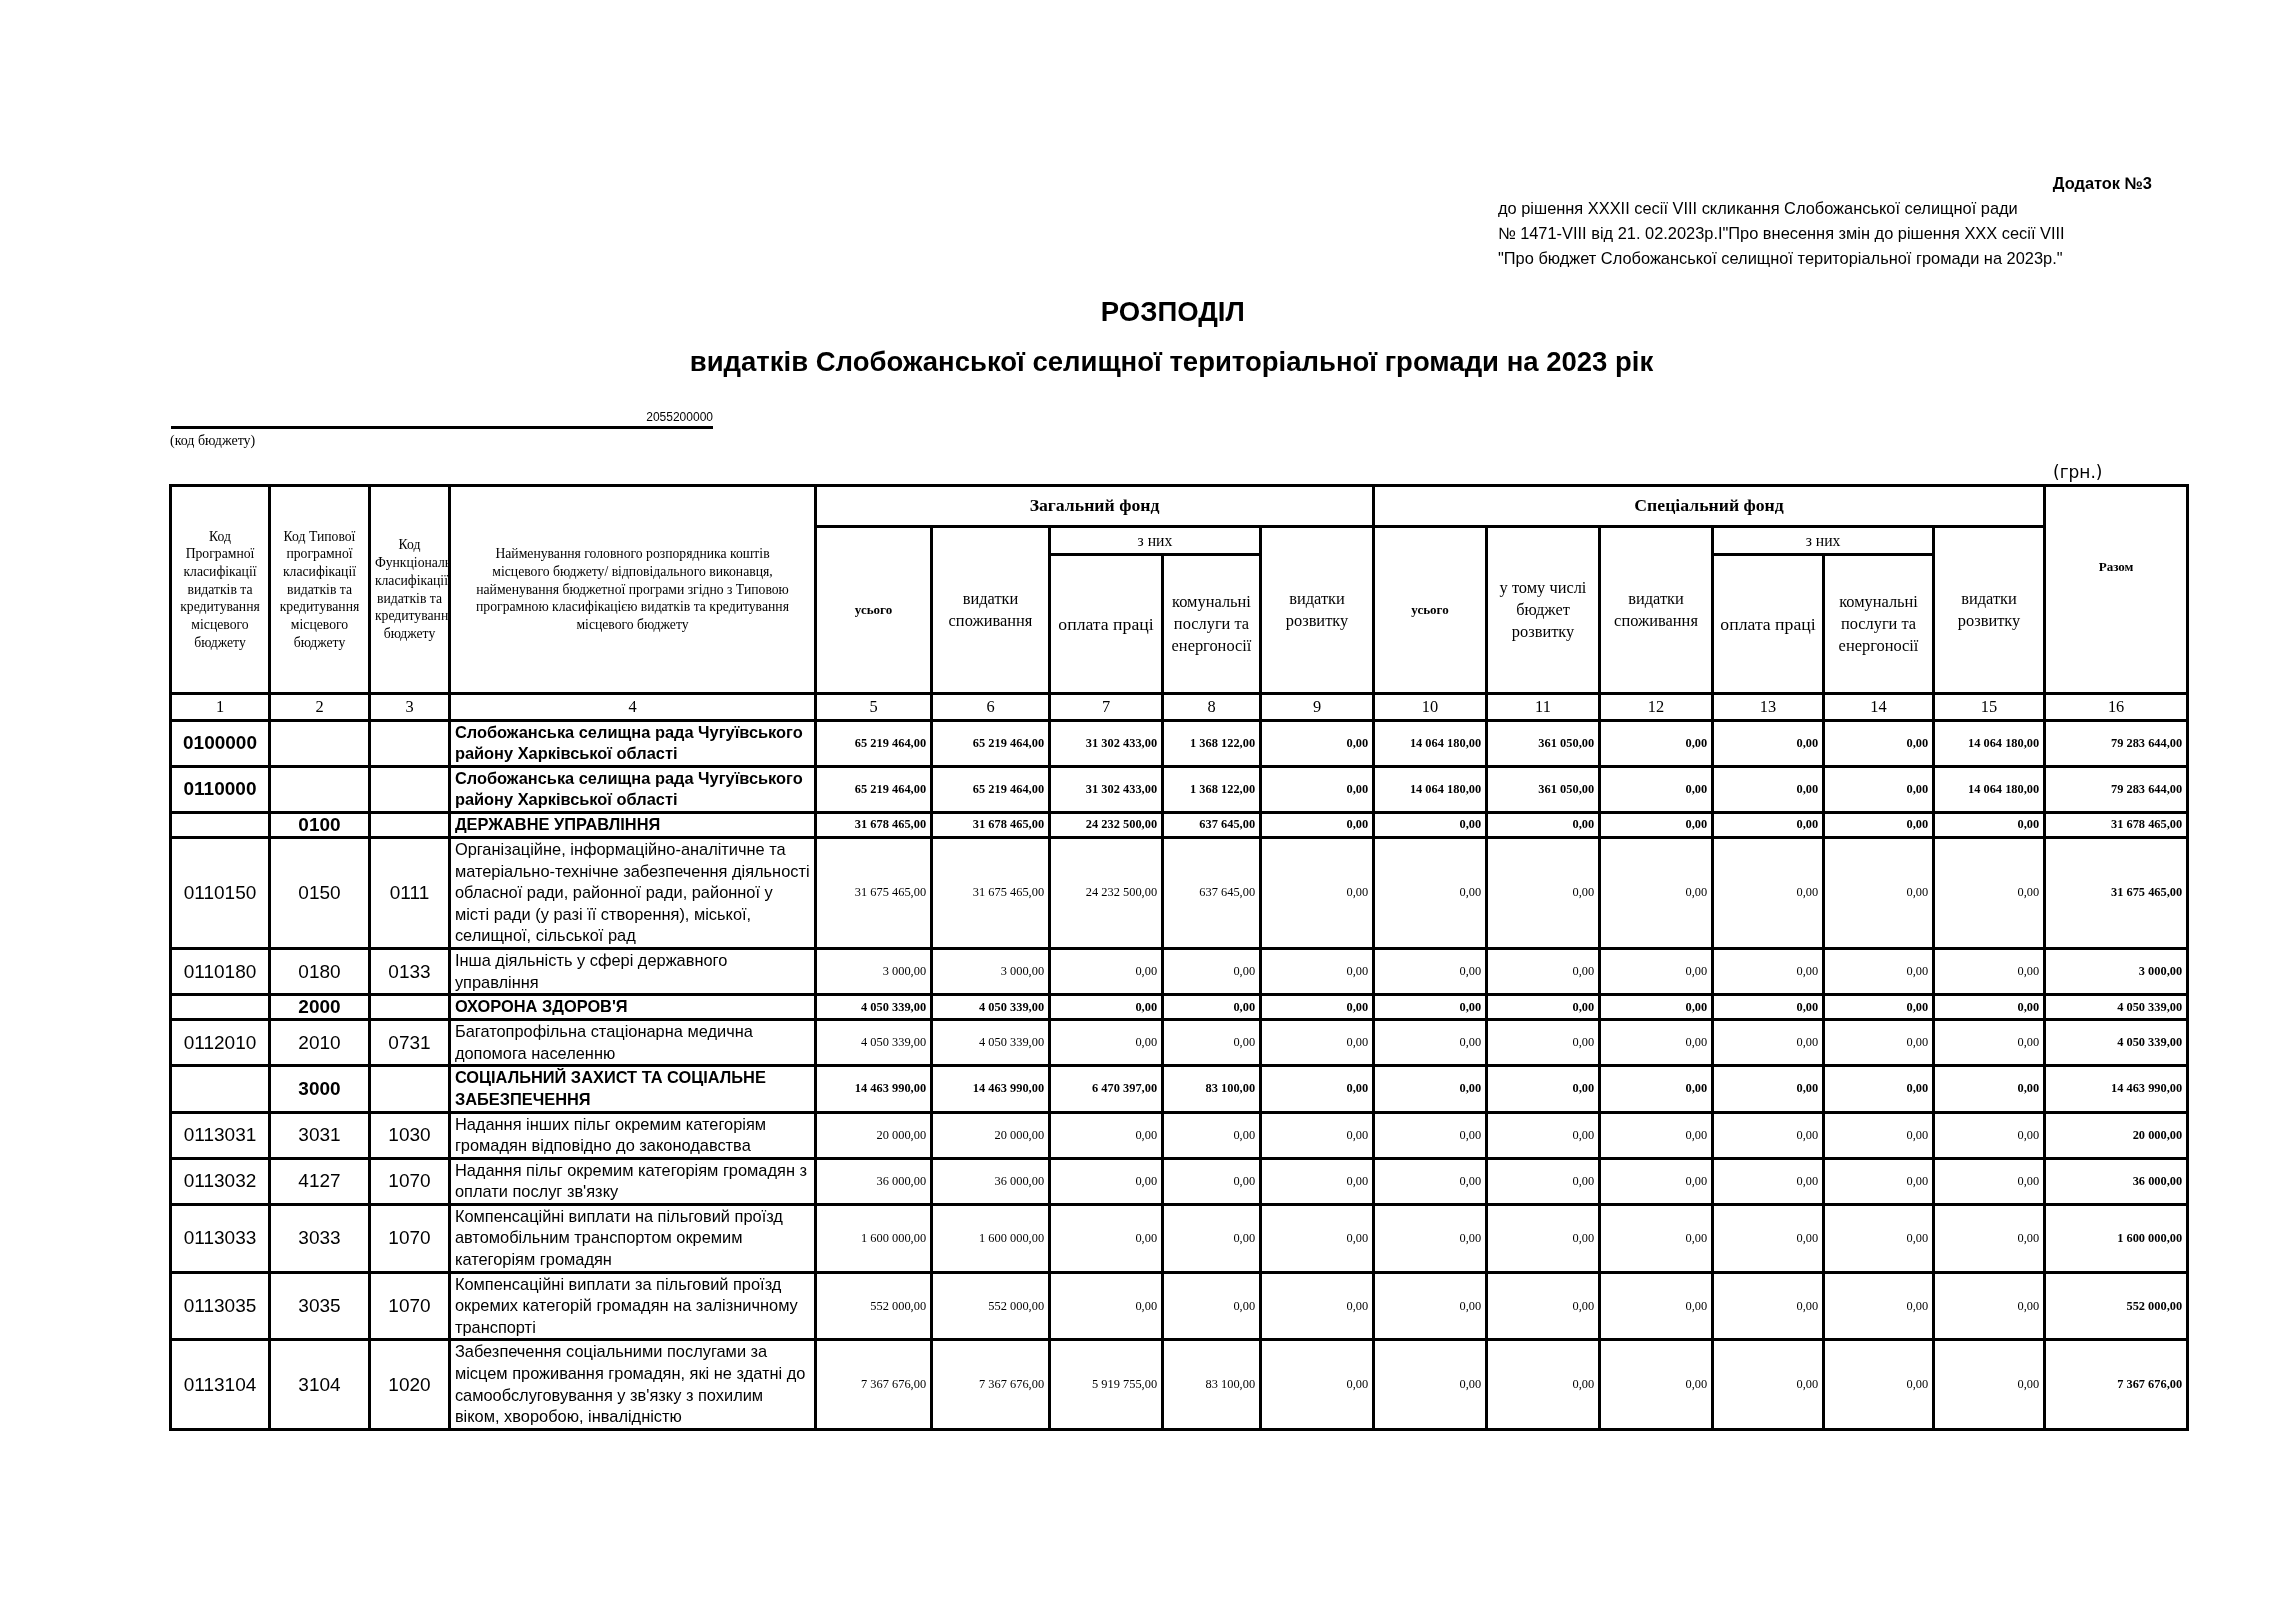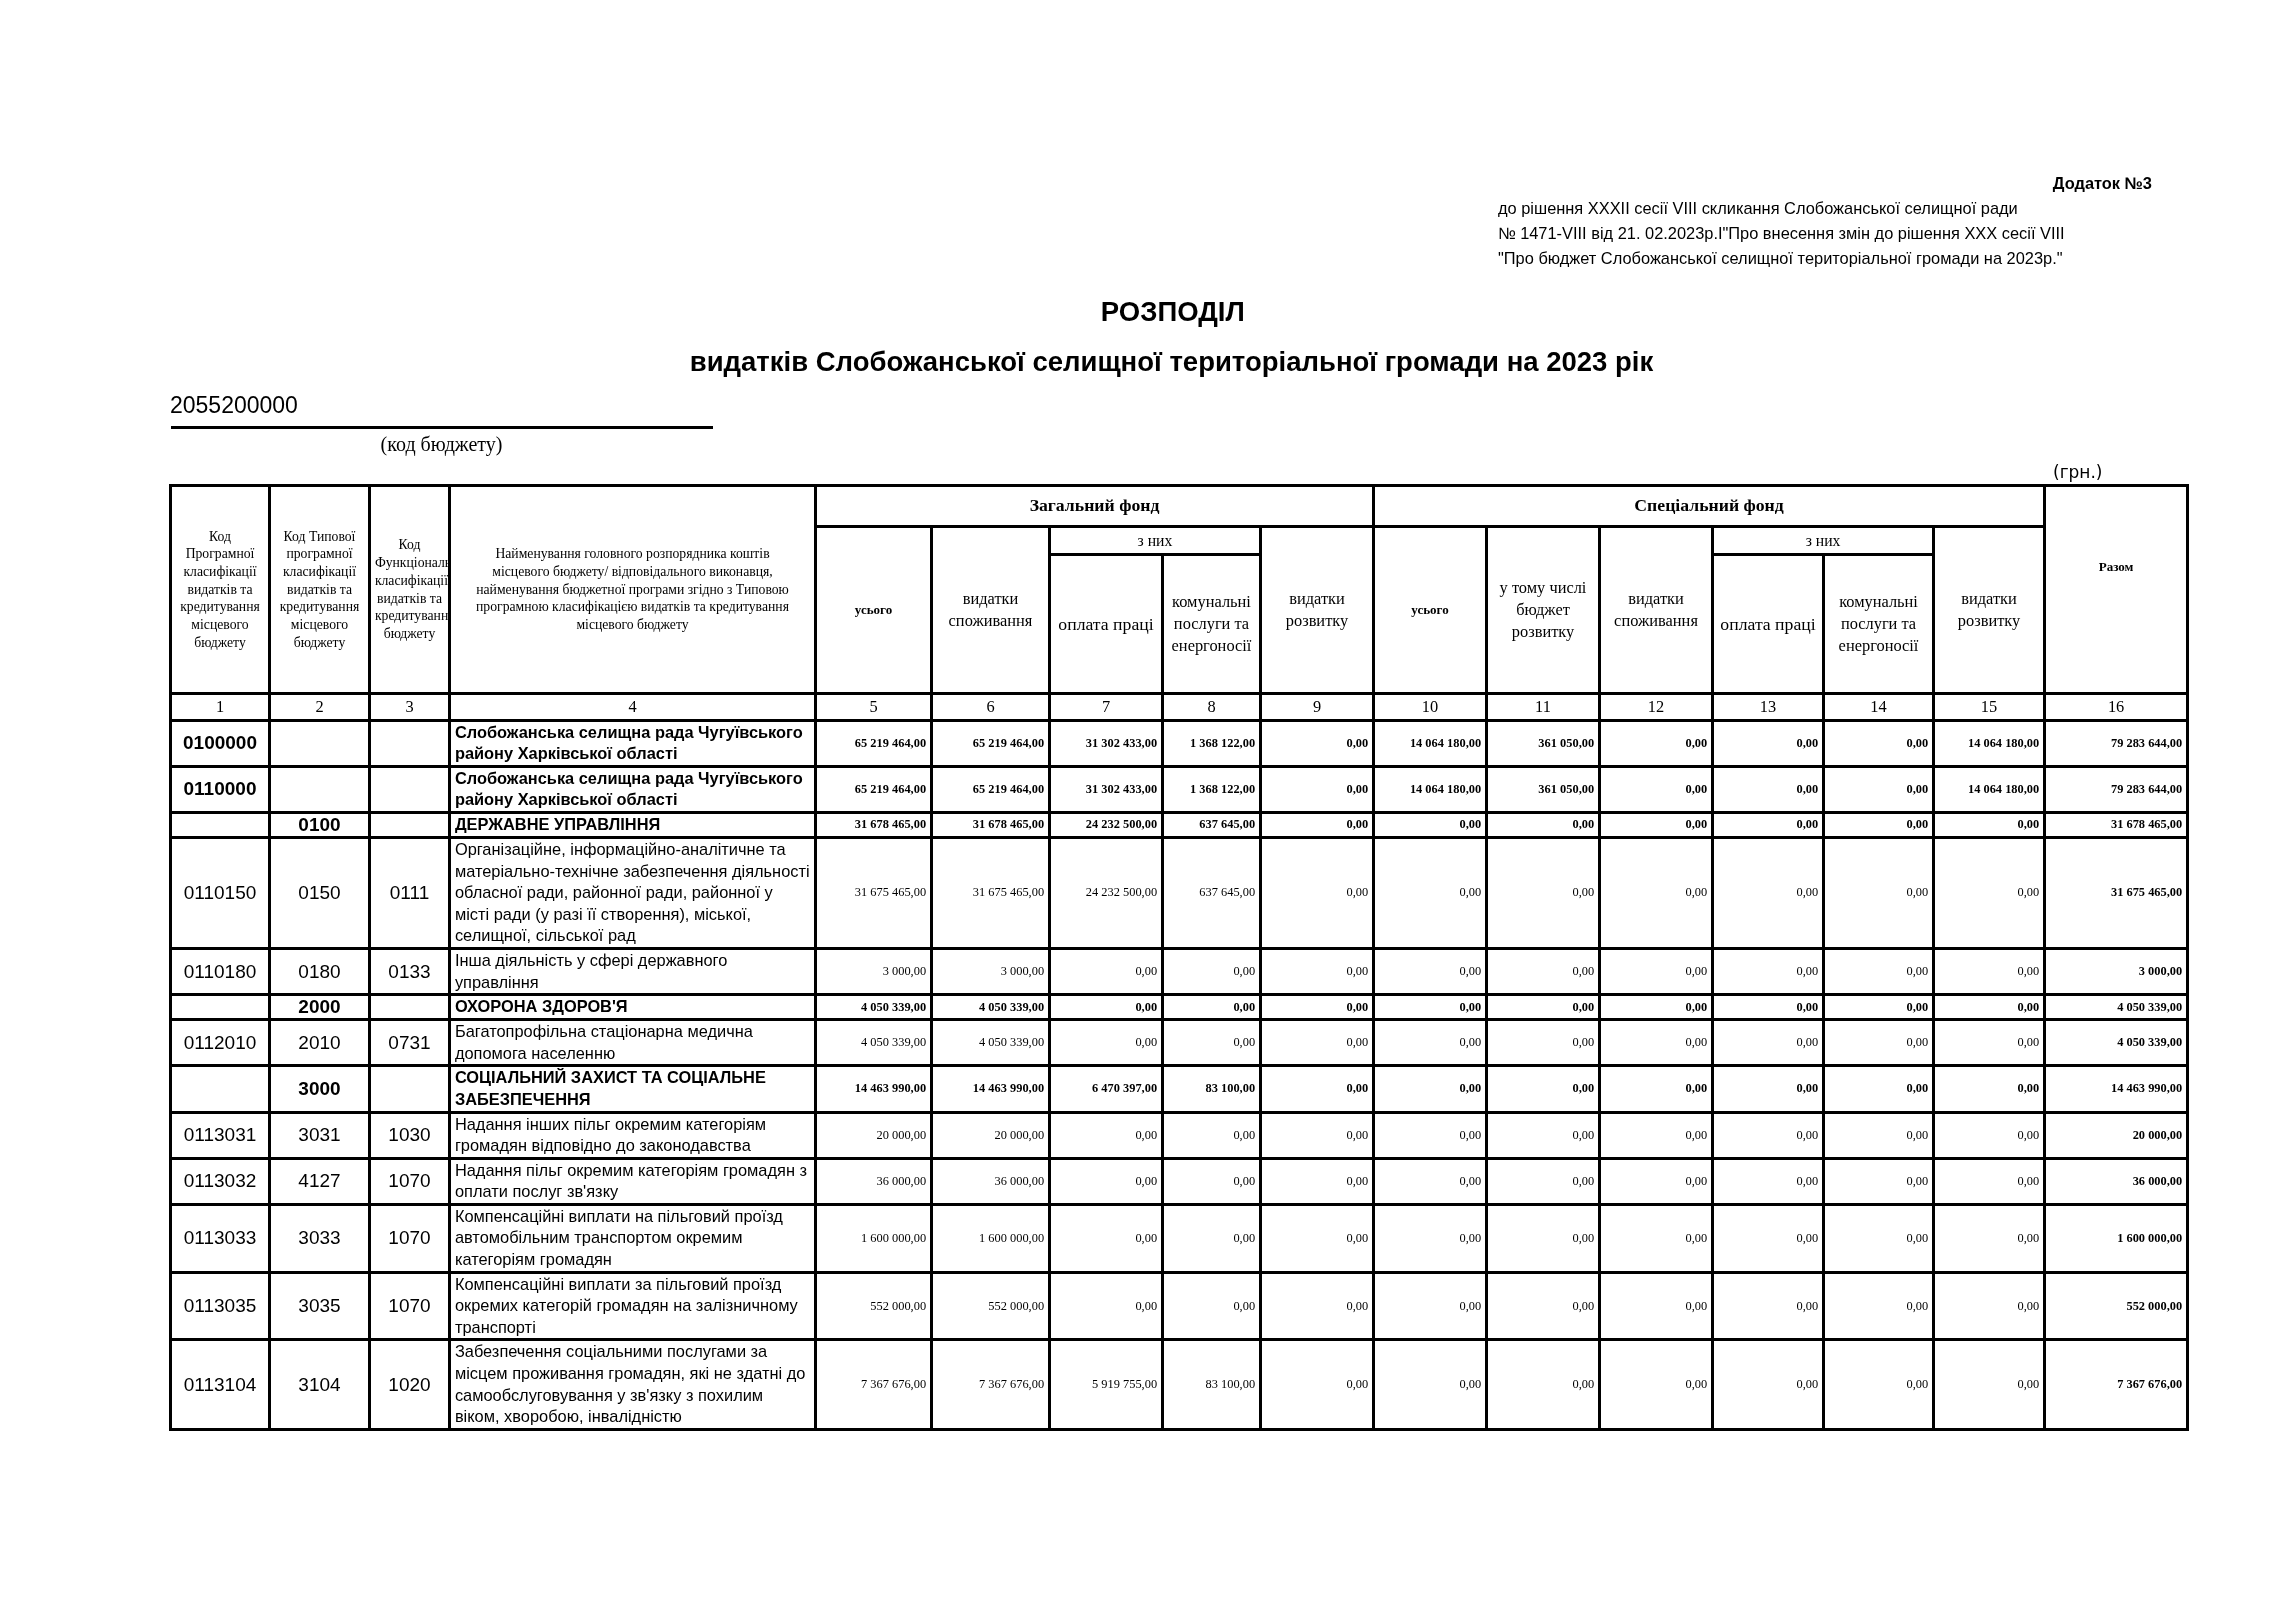--- a/index.html
+++ b/index.html
@@ -3,23 +3,23 @@
 <meta charset="utf-8">
 <style>
   html, body { margin:0; padding:0; background:#ffffff; }
   body { width:2295px; height:1623px; position:relative; overflow:hidden; color:#000; font-family:"Liberation Sans", sans-serif; }
   .annex { position:absolute; left:1498px; top:171px; width:654px; font-size:16.4px; line-height:25px; }
   .annex .ttl { font-weight:bold; text-align:right; padding-left:170px; font-size:16.4px; }
   .annex .ln { white-space:nowrap; }
   .main-title { position:absolute; left:0; width:2356px; text-align:center; font-weight:bold; }
   .t1 { top:296px; font-size:27.5px; left:-5.2px; }
   .t2 { top:346px; font-size:27.5px; left:-6.5px; }
-  .budget-code { position:absolute; left:170px; top:392px; width:543px; text-align:left; font-size:23px; }
+  .budget-code { position:absolute; left:170px; top:410px; width:543px; text-align:right; font-size:12px; }
   .budget-line { position:absolute; left:171px; top:426px; width:542px; height:3.3px; background:#000; }
-  .budget-note { position:absolute; left:170px; top:433px; width:543px; text-align:center; font-size:20px; font-family:"Liberation Serif", serif; }
+  .budget-note { position:absolute; left:170px; top:433px; width:543px; text-align:left; font-size:14px; font-family:"Liberation Serif", serif; }
   .unit { position:absolute; left:2053px; top:462px; font-size:17px; font-family:"DejaVu Sans", sans-serif; }
 
   table.grid { position:absolute; left:169px; top:484px; border-collapse:collapse; table-layout:fixed; width:2017px; }
   table.grid td, table.grid th { border:3.3px solid #000; padding:0 3.9px; vertical-align:middle; overflow:hidden; }
   th { font-family:"Liberation Serif", serif; font-weight:normal; font-size:13.7px; line-height:17.7px; text-align:center; }
   th.fund { font-weight:bold; font-size:17.7px; height:38px; }
   th.bold { font-weight:bold; font-size:13px; }
   th.sub { font-size:16.4px; line-height:22px; }
   th.zn { font-size:15.7px; height:25px; }
   tr.nums td { font-family:"Liberation Serif", serif; font-size:16.4px; text-align:center; height:23.6px; padding:0; }

